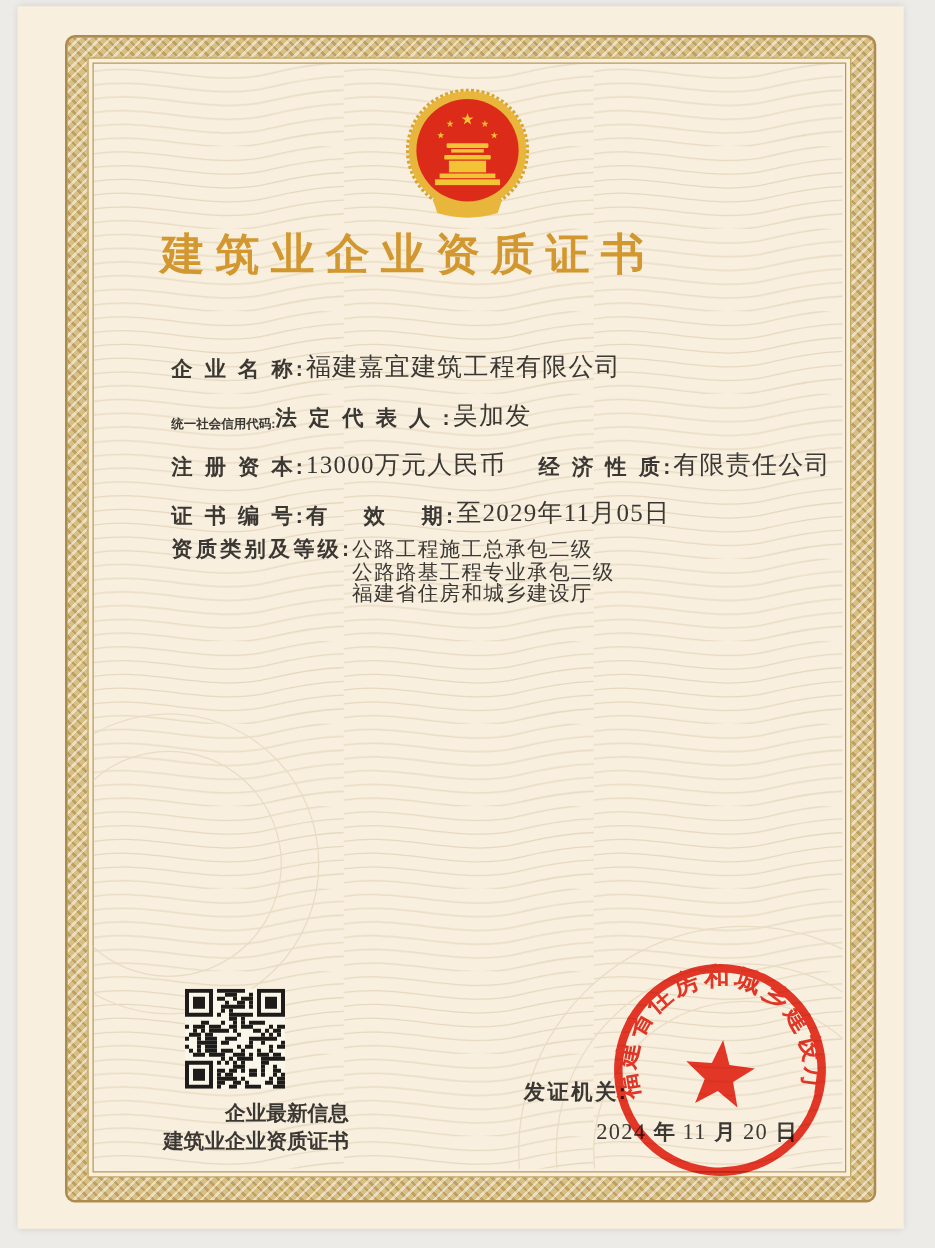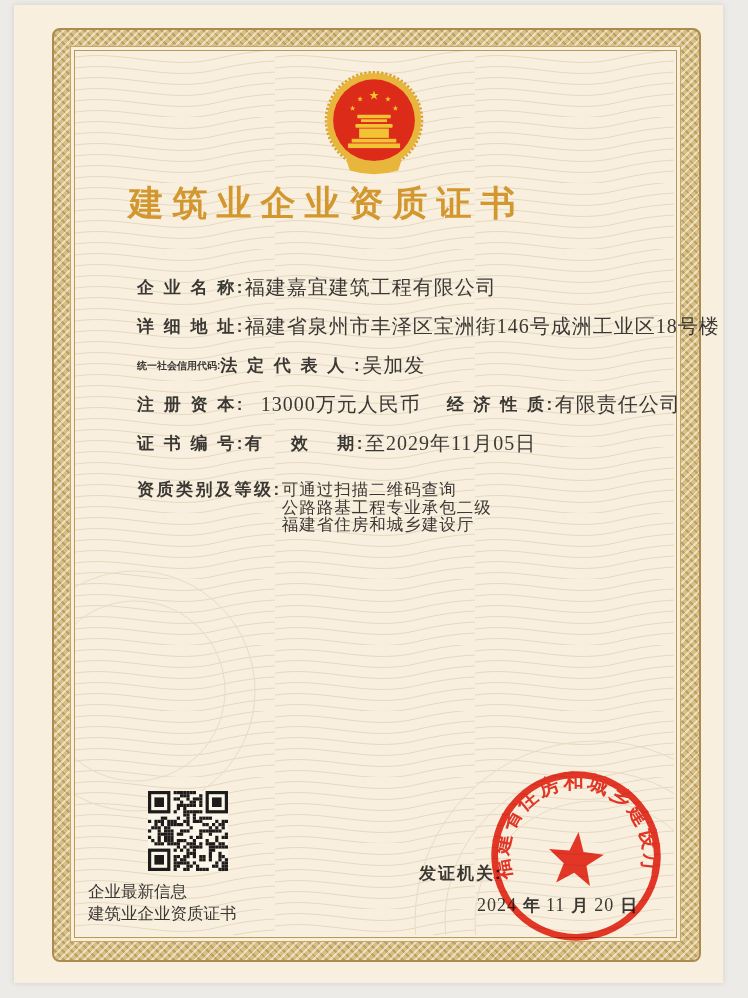--- a/index.html
+++ b/index.html
@@ -17,32 +17,32 @@
   .band-inner{position:absolute;left:74px;top:50px;width:601px;height:886px;background:#f8efde;
         border:1px solid #b79a56;box-shadow:0 0 0 3px #f8efde, 0 0 0 4px #c3a765;}
   .waves{position:absolute;left:75px;top:51px;width:599px;height:884px;pointer-events:none;}
   
   .emblem{position:absolute;left:318px;top:70px;}
   
   .cert-title{position:absolute;left:0;top:180px;width:644px;text-align:center;
         font-size:35px;font-weight:bold;color:#d2972e;letter-spacing:9px;text-indent:9px;}
   
   .info{position:absolute;left:137px;top:268px;width:528px;font-size:17px;}
-  .frow{height:39px;display:flex;align-items:center;white-space:nowrap;}
+  .frow{height:39px;display:flex;align-items:flex-end;white-space:nowrap;}
   .flabel{font-weight:bold;letter-spacing:2.5px;}
   .flabel.compact{letter-spacing:0;font-size:10px;}
   .fvalue{font-family:"Liberation Serif","DejaVu Serif",serif;font-size:20px;letter-spacing:1px;}
-  .fvalue.w1{min-width:186px;margin-left:16px;}
-  .quals{display:flex;margin-top:18px;line-height:17.5px;}
+  .fvalue.w1{min-width:186px;}
+  .quals{display:flex;margin-top:7px;line-height:17.5px;}
   .quals .flabel{flex:0 0 auto;}
   .qual-list{font-family:"Liberation Serif","DejaVu Serif",serif;font-size:16.5px;letter-spacing:1px;}
   
   .qr-wrap{position:absolute;left:148px;top:791px;width:80px;height:80px;background:#fbf6ea;}
-  .qr-caption{position:absolute;left:88px;top:880px;width:191px;text-align:left;
-        font-weight:normal;font-size:16.5px;line-height:22px;}
+  .qr-caption{position:absolute;left:88px;top:880px;width:191px;text-align:right;
+        font-weight:bold;font-size:16.5px;line-height:22px;}
   
   .issuer{position:absolute;left:419px;top:862px;font-weight:bold;font-size:17px;letter-spacing:2px;}
   .issue-date{position:absolute;left:477px;top:894px;font-size:17px;white-space:nowrap;}
   .issue-date .num{font-family:"Liberation Serif","DejaVu Serif",serif;font-size:18px;letter-spacing:1px;}
   .issue-date .unit{font-weight:bold;padding:0 6px;}
   
   .seal{position:absolute;left:484px;top:764px;width:184px;height:184px;
         transform:rotate(6deg);mix-blend-mode:multiply;opacity:.93;pointer-events:none;}
 </style>
 </head>
@@ -99,43 +99,39 @@
   </svg>
 
   <div class="cert-title">建筑业企业资质证书</div>
 
   <div class="info">
     <div class="frow">
       <span class="flabel">企 业 名 称:</span>
       <span class="fvalue">福建嘉宜建筑工程有限公司</span>
     </div>
     <div class="frow">
-      <span class="flabel">详 细 地 址:</span>
-      <span class="fvalue">福建省泉州市丰泽区宝洲街146号成洲工业区18号楼</span>
-    </div>
-    <div class="frow">
       <span class="flabel compact">统一社会信用代码:</span>
       <span class="flabel">法 定 代 表 人 :</span>
       <span class="fvalue">吴加发</span>
     </div>
     <div class="frow">
       <span class="flabel">注 册 资 本:</span>
       <span class="fvalue w1">13000万元人民币</span>
       <span class="flabel">经 济 性 质:</span>
       <span class="fvalue">有限责任公司</span>
     </div>
     <div class="frow">
       <span class="flabel">证 书 编 号:</span>
       <span class="flabel">有　 效　 期:</span>
       <span class="fvalue">至2029年11月05日</span>
     </div>
     <div class="quals">
       <span class="flabel">资质类别及等级:</span>
       <span class="qual-list">
-        <div>可通过扫描二维码查询</div>
+        <div>公路工程施工总承包二级</div>
         <div>公路路基工程专业承包二级</div>
         <div>福建省住房和城乡建设厅</div>
       </span>
     </div>
   </div>
 
   <svg class="qr-wrap" viewBox="0 0 80 80">
       <rect x="25.60" y="0.00" width="3.2" height="3.2" fill="#1e1c1a"></rect>
       <rect x="28.80" y="0.00" width="3.2" height="3.2" fill="#1e1c1a"></rect>
       <rect x="32.00" y="0.00" width="3.2" height="3.2" fill="#1e1c1a"></rect>

